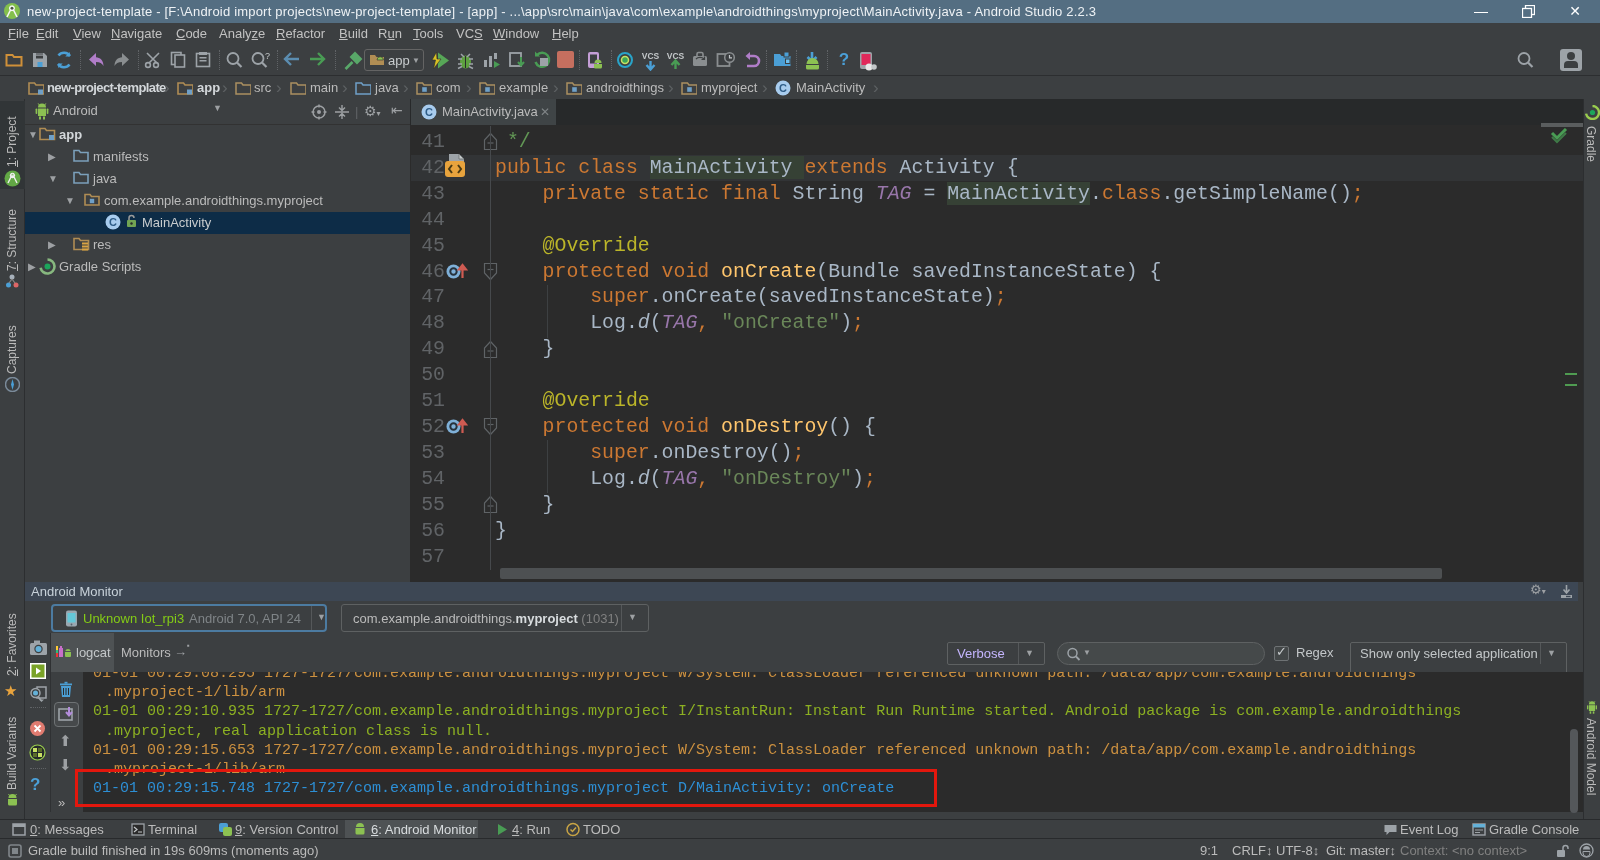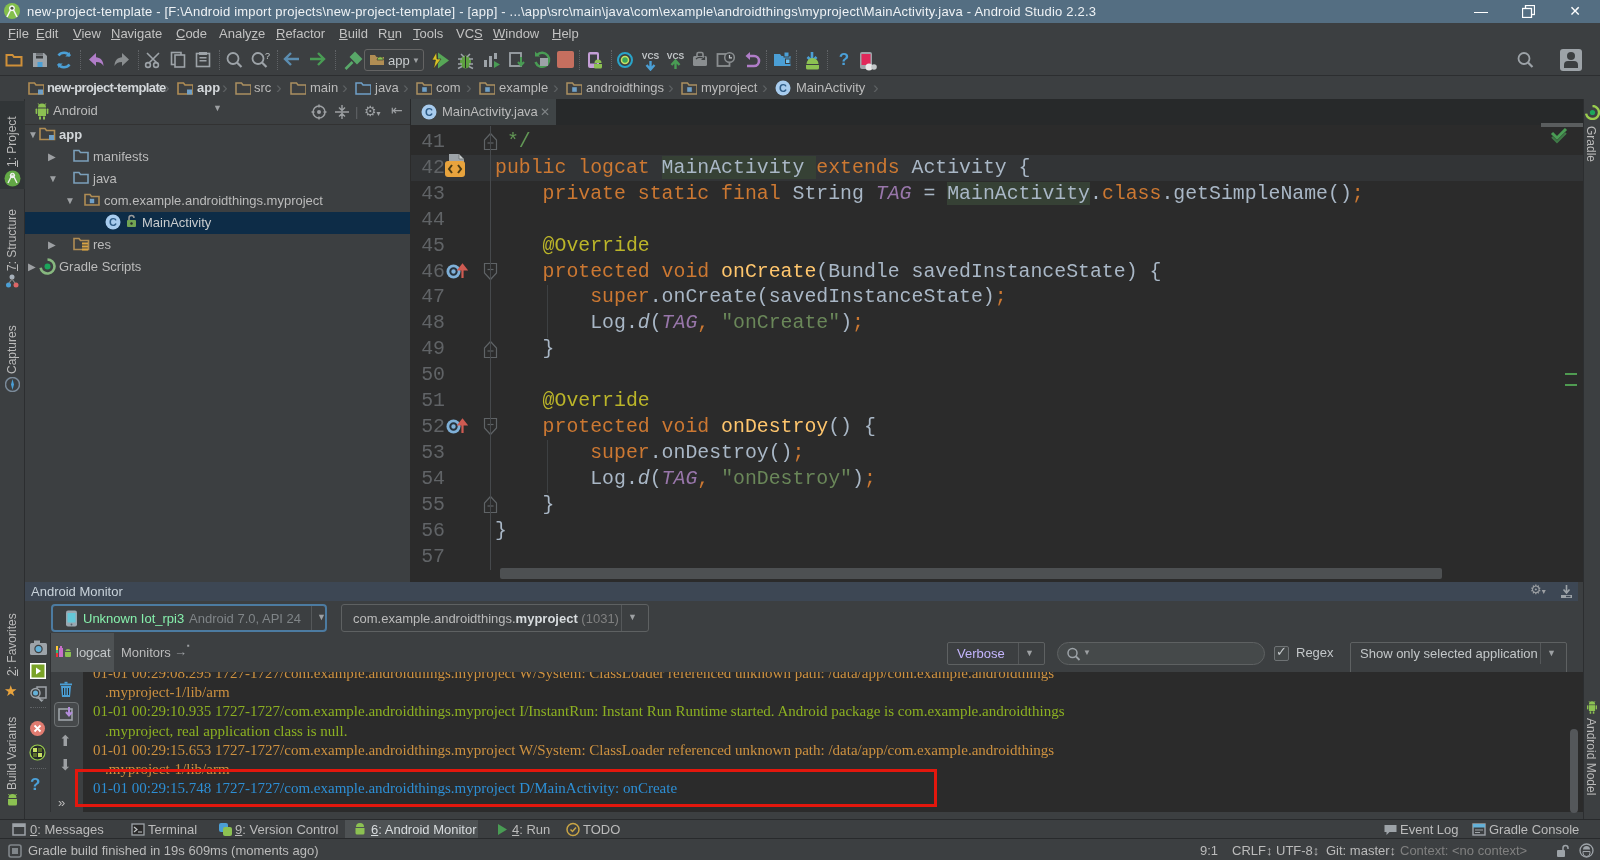--- a/index.html
+++ b/index.html
@@ -41,21 +41,21 @@
 #tab1{left:1px;top:0;width:145px;height:26px;background:#3f4446;color:#bbbbbb;line-height:26px}
 #code{font-family:"Liberation Mono",monospace;font-size:19.83px;line-height:25.9px;white-space:pre;color:#a9b7c6}
 #gutter{font-family:"Liberation Mono",monospace;font-size:19.83px;line-height:25.9px;color:#606366;text-align:right;white-space:pre}
 .k{color:#cc7832}.s{color:#6a8759}.an{color:#bbb529}.f{color:#9876aa;font-style:italic}
 .md{color:#ffc66d}.cm{color:#629755}.it{font-style:italic}
 .hl{background:#364135}
 #curline{left:1px;top:56px;width:1172px;height:25.9px;background:#323436}
 
 #monitor{left:25px;top:582px;width:1558px;height:237px;background:#3c3f41}
 #mhead{left:0;top:0;width:1553px;height:19px;background:#3d4754;color:#c8d2da}
-.logline{position:absolute;font-family:Liberation Serif, serif;font-size:15px;line-height:19.2px;white-space:pre}
+.logline{position:absolute;font-family:Liberation Mono, monospace;font-size:15px;line-height:19.2px;white-space:pre}
 .lw{color:#cd9140}.li{color:#8cb022}.ld{color:#2d8fd5}
 .micon{position:absolute}
 
 #btools{left:0;top:819px;width:1600px;height:19px;background:#3c3f41;border-top:1px solid #282a2c}
 #btools span{position:absolute;top:2px}
 .bi{position:absolute;top:2px;width:15px;height:15px}
 #status{left:0;top:838px;width:1600px;height:22px;background:#3c3f41;border-top:1px solid #282a2c}
 #status span{position:absolute;top:4px}
 .gray{color:#808080}
 svg{display:block}
@@ -492,21 +492,21 @@
       <path d="M4.5 7.5 H10.5" stroke="#5f6366" stroke-width="1.2"></path>
     </svg>
   <svg class="abs" style="left:73px;top:396px" width="15" height="19" viewBox="0 0 15 19">
       <path d="M1.5 17.5 H13.5 V8 L7.5 1.5 L1.5 8 Z" fill="#2b2b2b" stroke="#5f6366" stroke-width="1.2"></path>
       <path d="M4.5 11 H10.5" stroke="#5f6366" stroke-width="1.2"></path>
     </svg>
   <div class="abs" style="left:80px;top:27px;width:1px;height:444px;background:#46494c"></div>
   <div class="abs" style="left:137px;top:186px;width:1px;height:53px;background:#3d4042"></div>
   <div class="abs" style="left:137px;top:341px;width:1px;height:53px;background:#3d4042"></div>
   <div id="code" class="abs" style="left:85px;top:30px"> <span class="cm">*/</span>
-<span class="k">public logcat </span><span class="hl">MainActivity </span><span class="k">extends </span>Activity {
+<span class="k">public class </span><span class="hl">MainActivity </span><span class="k">extends </span>Activity {
     <span class="k">private static final </span>String <span class="f">TAG </span>= <span class="hl">MainActivity</span>.<span class="k">class</span>.getSimpleName()<span class="k">;</span>
 
     <span class="an">@Override</span>
     <span class="k">protected void </span><span class="md">onCreate</span>(Bundle savedInstanceState) {
         <span class="k">super</span>.onCreate(savedInstanceState)<span class="k">;</span>
         Log.<span class="it">d</span>(<span class="f">TAG</span><span class="k">, </span><span class="s">"onCreate"</span>)<span class="k">;</span>
     }
 
     <span class="an">@Override</span>
     <span class="k">protected void </span><span class="md">onDestroy</span>() {
@@ -537,21 +537,21 @@
         <rect x="6" y="11.8" width="4.5" height="1.4" fill="#3d4754"></rect>
       </svg>
   </div>
 
   <div class="abs" style="left:26px;top:22px;width:276px;height:28px;border:2px solid #4c7ba1;border-radius:4px;background:#3c3f41">
     <svg class="abs" style="left:12px;top:4px" width="13" height="17" viewBox="0 0 13 17">
         <rect x="1" y="0.5" width="11" height="16" rx="2" fill="#9aa7b0"></rect>
         <rect x="2.5" y="3" width="8" height="9.5" fill="#64c7d8"></rect>
         <circle cx="6.5" cy="14.5" r="0.9" fill="#55606a"></circle>
       </svg>
-    <span class="abs" style="left:30px;top:5px;color:#86efac;white-space:nowrap">Unknown Iot_rpi3</span>
+    <span class="abs" style="left:30px;top:5px;color:#84cc16;white-space:nowrap">Unknown Iot_rpi3</span>
     <span class="abs" style="left:136px;top:5px;color:#7f8487;white-space:nowrap">Android 7.0, API 24</span>
     <div class="abs" style="left:258px;top:0;width:1px;height:24px;background:#55585a"></div>
     <span class="abs" style="left:264px;top:6px;color:#9da0a3;font-size:9px">▼</span>
   </div>
 
   <div class="abs" style="left:316px;top:22px;width:308px;height:28px;border:1px solid #5e6162;border-radius:3px;background:#3c3f41">
     <span class="abs" style="left:11px;top:6px">com.example.androidthings.<b style="color:#d8dcde">myproject</b> <span class="gray">(1031)</span></span>
     <div class="abs" style="left:279px;top:0;width:1px;height:26px;background:#55585a"></div>
     <span class="abs" style="left:286px;top:7px;color:#9da0a3;font-size:9px">▼</span>
   </div>

